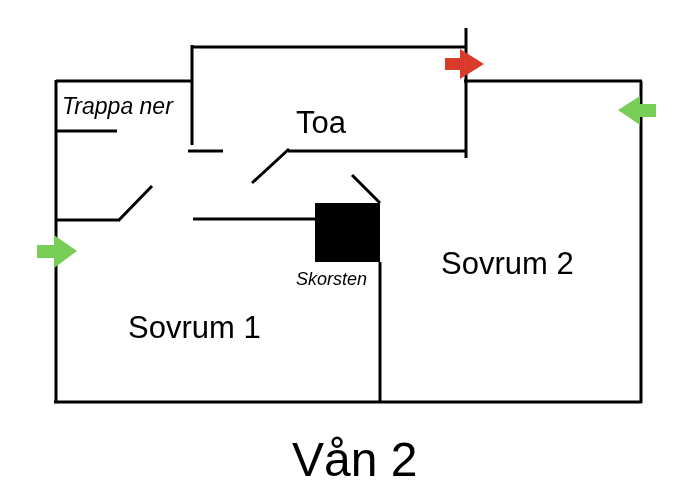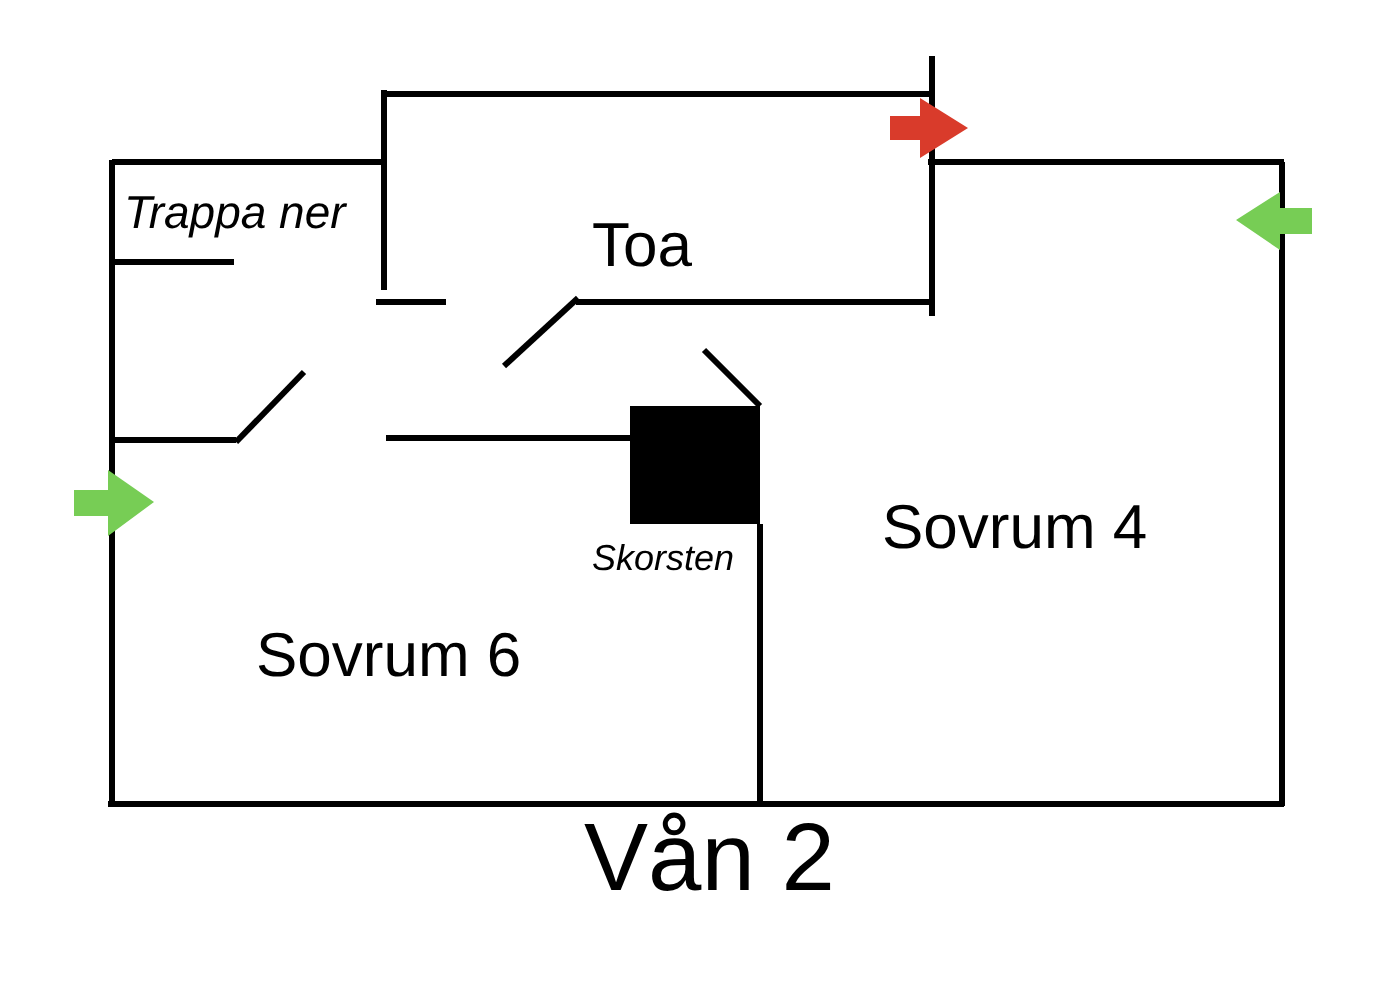--- a/index.html
+++ b/index.html
@@ -12,21 +12,21 @@
   }
   #plan-svg{position:absolute;left:0;top:0;}
   .wall{stroke:#000000;stroke-width:3;fill:none;}
   .label{position:absolute;color:#000000;white-space:nowrap;line-height:1;}
   .label.italic{font-style:italic;}
   .lbl-trappa{left:62px;top:95px;font-size:23px;}
   .lbl-toa{left:296px;top:107px;font-size:31px;}
   .lbl-skorsten{left:296px;top:270px;font-size:18px;}
   .lbl-sovrum1{left:128px;top:312px;font-size:31px;}
   .lbl-sovrum2{left:441px;top:248px;font-size:31px;}
-  .lbl-van2{left:292px;top:406px;font-size:48px;}
+  .lbl-van2{left:292px;top:436px;font-size:48px;}
 </style>
 </head>
 <body>
 
 <div id="canvas">
 
   <svg id="plan-svg" width="700" height="494" viewBox="0 0 700 494">
 
     <line class="wall" x1="56" y1="81" x2="193" y2="81"></line>
     <line class="wall" x1="56" y1="80" x2="56" y2="403"></line>
@@ -55,19 +55,19 @@
     <polygon points="656,104 640,104 640,96 618,110 640,125 640,117 656,117" fill="#77cd55"></polygon>
     <polygon points="37,245 54,245 54,235 77,251 54,268 54,258 37,258" fill="#77cd55"></polygon>
   </svg>
 
   <div class="label italic lbl-trappa">Trappa ner</div>
 
   <div class="label lbl-toa">Toa</div>
 
   <div class="label italic lbl-skorsten">Skorsten</div>
 
-  <div class="label lbl-sovrum1">Sovrum 6</div>
+  <div class="label lbl-sovrum1">Sovrum 1</div>
 
-  <div class="label lbl-sovrum2">Sovrum 4</div>
+  <div class="label lbl-sovrum2">Sovrum 2</div>
 
   <div class="label lbl-van2">Vån 2</div>
 
 </div>
 
 </body></html>

